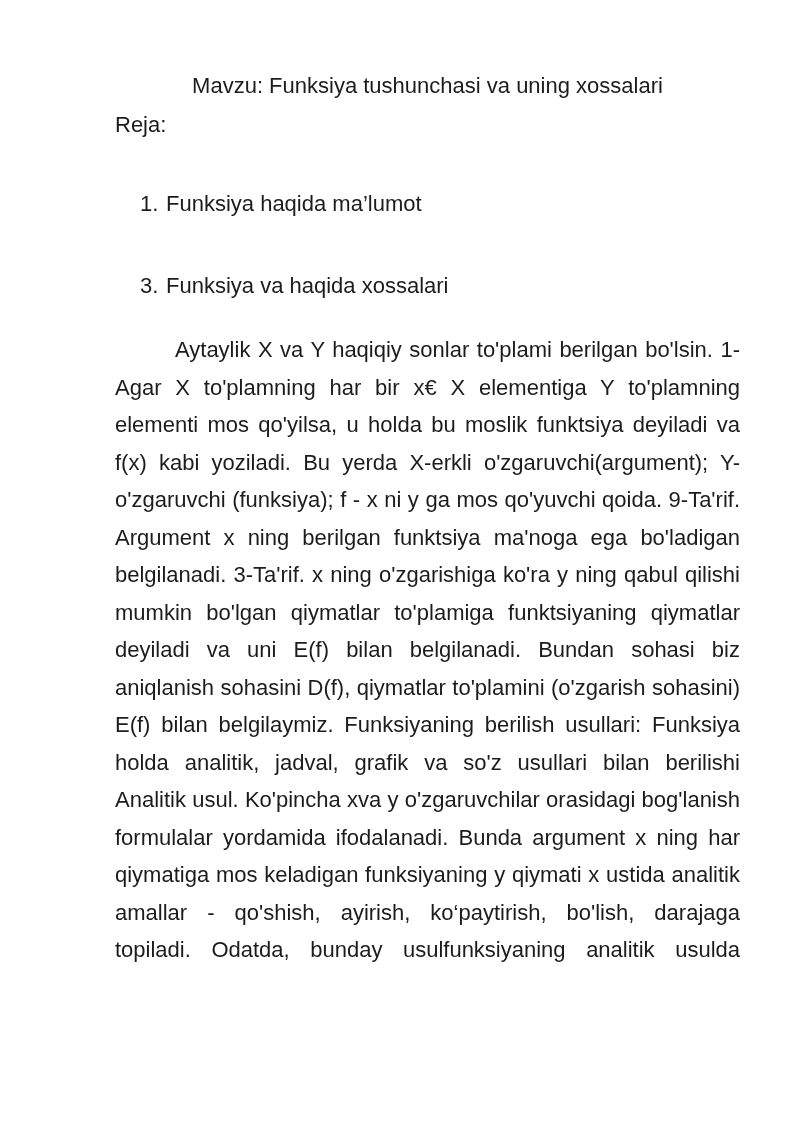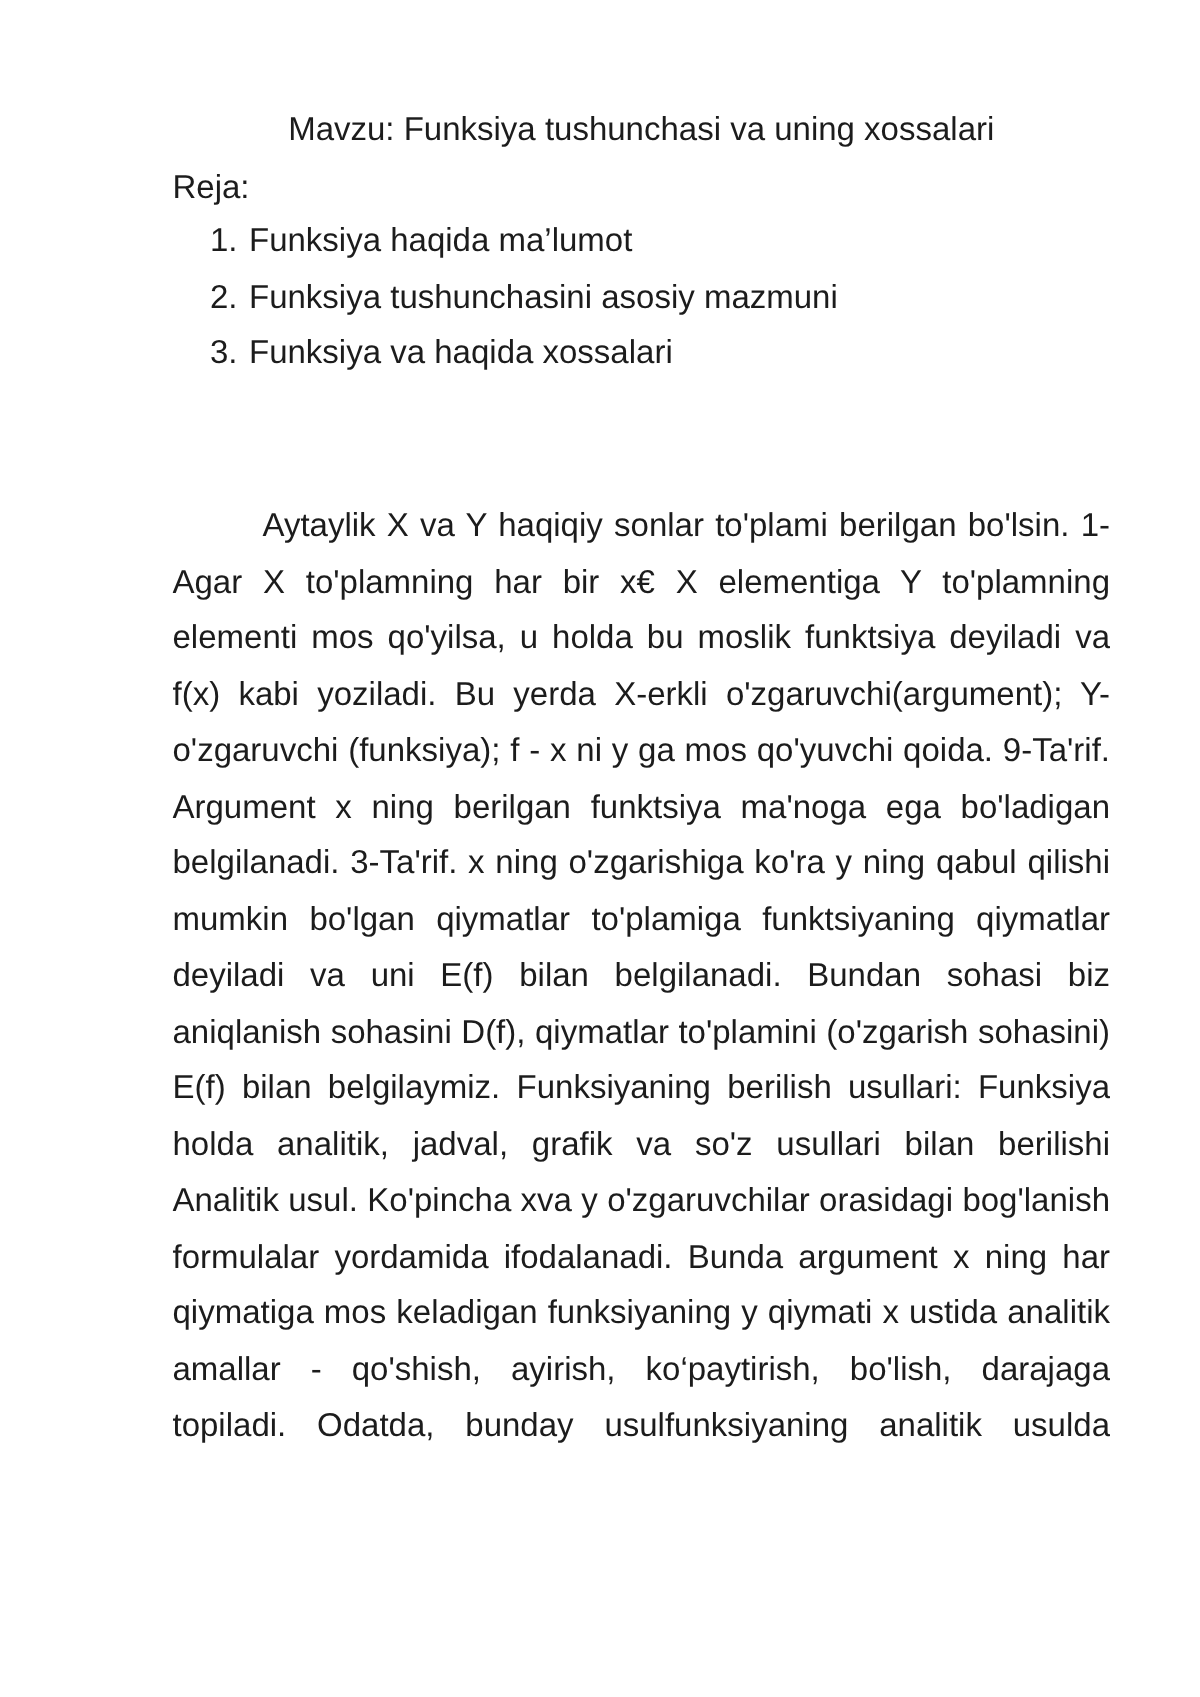--- a/index.html
+++ b/index.html
@@ -36,20 +36,21 @@
   .plan-list {
     position: absolute;
     top: 141px;
     left: 140px;
     width: 580px;
   }
   .plan-item {
     height: 37.5px;
     line-height: 37.5px;
     white-space: nowrap;
+    margin-top: 44px;
   }
   .plan-item .num {
     display: inline-block;
     width: 26px;
   }
   .body-paragraph {
     position: absolute;
     top: 331px;
     left: 115px;
     width: 625px;
@@ -72,23 +73,20 @@
 
   <div class="doc-title">Mavzu: Funksiya tushunchasi va uning xossalari</div>
 
   <div class="plan-heading">Reja:</div>
 
   <div class="plan-list">
     <div class="plan-item">
       <span class="num">1.</span><span>Funksiya haqida ma’lumot</span>
     </div>
     <div class="plan-item">
-      <span class="num">2.</span><span>Funksiya tushunchasini asosiy mazmuni</span>
-    </div>
-    <div class="plan-item">
       <span class="num">3.</span><span>Funksiya va haqida xossalari</span>
     </div>
   </div>
 
   <div class="body-paragraph">
       <div class="body-line first">Aytaylik X va Y haqiqiy sonlar to'plami berilgan bo'lsin. 1-Ta'rif.</div>
       <div class="body-line">Agar X to'plamning har bir x€ X elementiga Y to'plamning yagona y€ Y</div>
       <div class="body-line">elementi mos qo'yilsa, u holda bu moslik funktsiya deyiladi va uni y =</div>
       <div class="body-line">f(x) kabi yoziladi. Bu yerda X-erkli o'zgaruvchi(argument); Y-erksiz</div>
       <div class="body-line">o'zgaruvchi (funksiya); f - x ni y ga mos qo'yuvchi qoida. 9-Ta'rif.</div>

